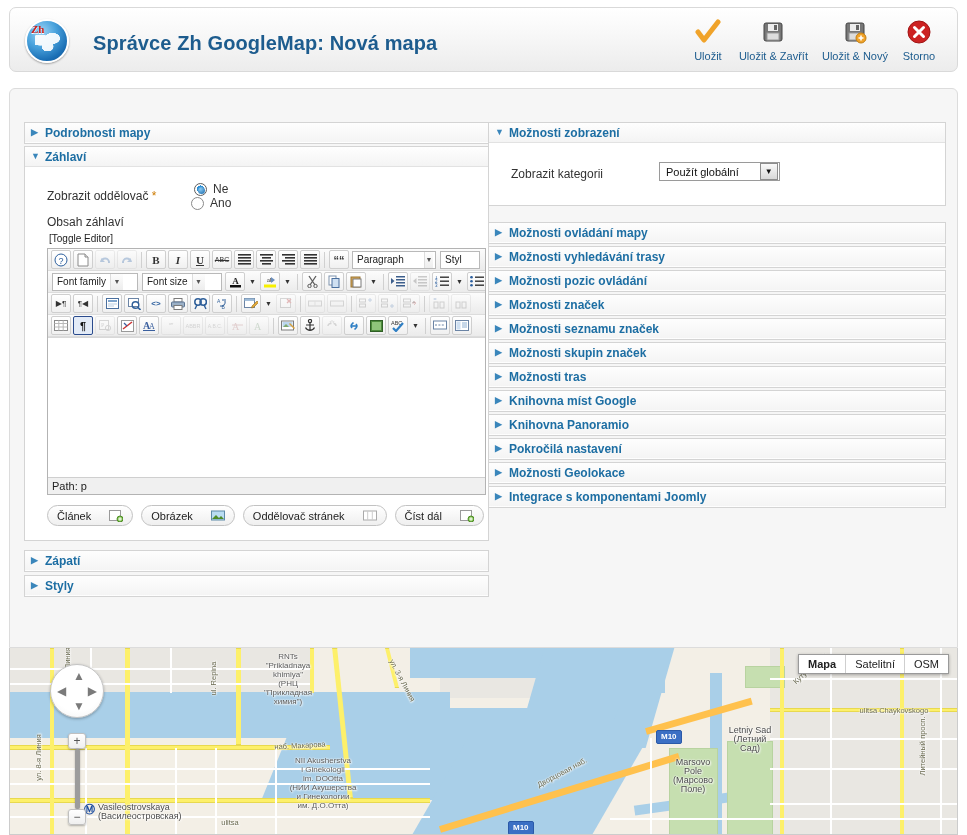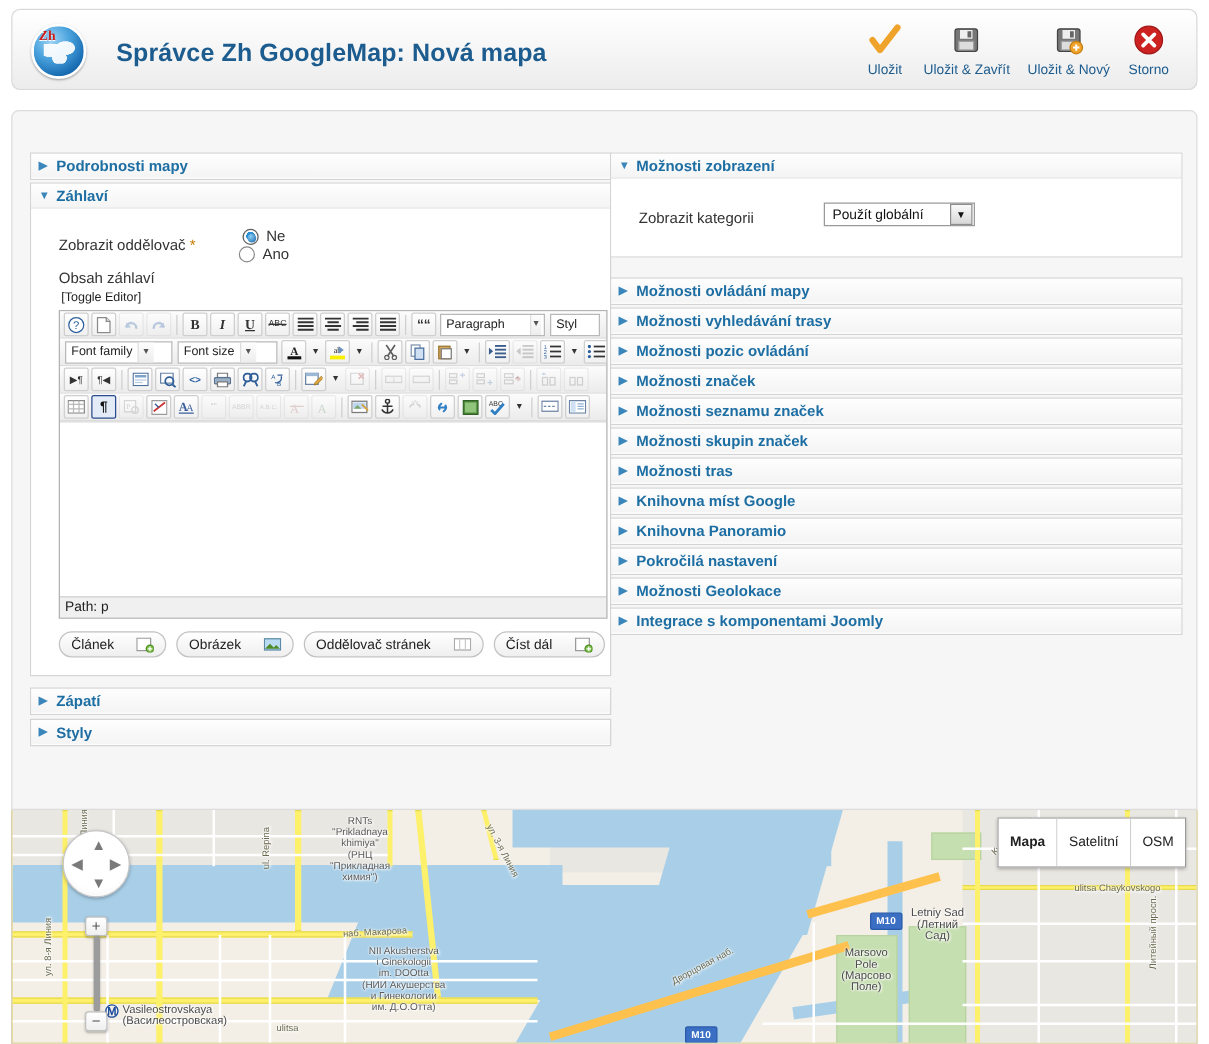--- a/index.html
+++ b/index.html
@@ -170,31 +170,31 @@
   .rd-white { position:absolute; background:#ffffff; }
   .maplbl {
     position:absolute; font-size:8px; color:#5a5a5a; line-height:9px; text-align:center;
     text-shadow: 0 0 2px #fff, 0 0 2px #fff, 1px 1px 2px #fff;
     white-space:pre; pointer-events:none;
   }
   .maplbl.road { color:#6a6a50; font-size:7.5px; }
   .maplbl.big { font-size:9px; color:#4a4a4a; }
   .shield {
     position:absolute; background:#3b6fc4; color:#fff; font-size:8px; font-weight:bold;
-    padding:1px 4px; border-radius:2px; border:1px solid #2a59a8; line-height:10px;margin-left:40px;
+    padding:1px 4px; border-radius:2px; border:1px solid #2a59a8; line-height:10px;
   }
   .metro-ico { position:absolute; color:#1f4fa0; font:bold 11px "Liberation Serif",serif; }
 
   
   .maptype {
     position:absolute; right:8px; top:6px; display:flex;
     border:1px solid #9a9a9a; background:#fff; box-shadow:0 1px 3px rgba(0,0,0,.3);
     font-size:11px;
   }
-  .mt-btn { padding:13px 9px; color:#222; cursor:pointer; border-right:1px solid #cfcfcf; background:#fff; }
+  .mt-btn { padding:3px 9px; color:#222; cursor:pointer; border-right:1px solid #cfcfcf; background:#fff; }
   .mt-btn:last-child { border-right:none; }
   .mt-btn.sel { font-weight:bold; background:#fff; }
 
   
   .pan {
     position:absolute; left:40px; top:16px; width:54px; height:54px; border-radius:50%;
     background: radial-gradient(circle at 50% 40%, #ffffff 0 62%, #f0f0f0 100%);
     border:1px solid #c4c4c4; box-shadow:0 1px 3px rgba(0,0,0,.3);
   }
   .pan .ch { position:absolute; color:#7a7a7a; font-size:12px; line-height:1; }

